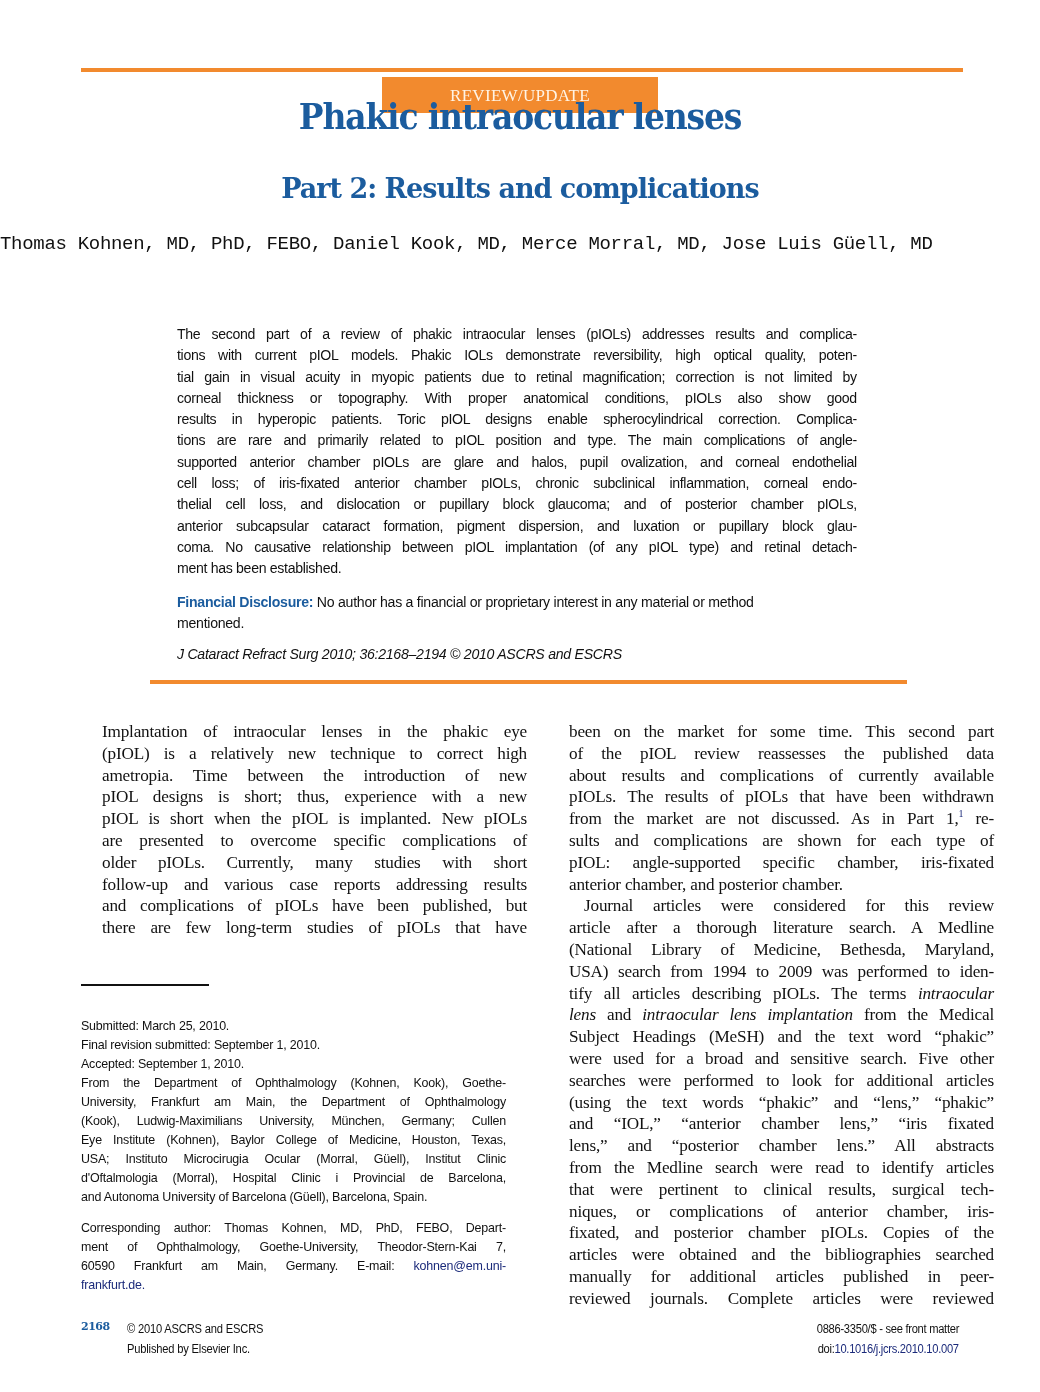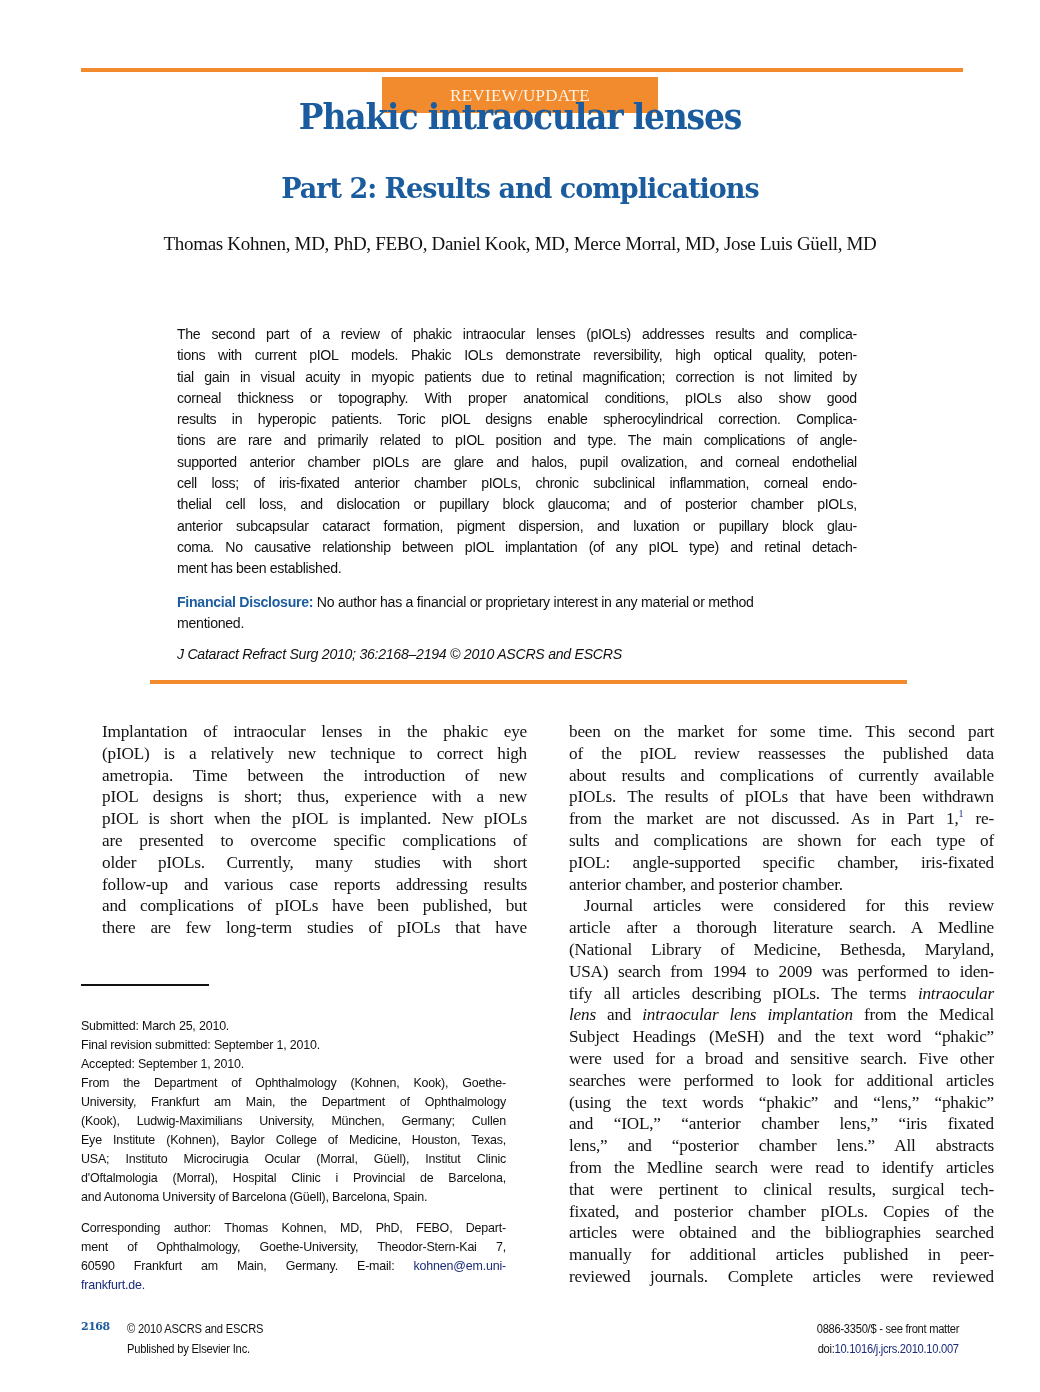--- a/index.html
+++ b/index.html
@@ -19,22 +19,22 @@
     position: absolute; left: 0; width: 1040px; top: 97px; text-align: center;
     font-family: "DejaVu Serif", "Liberation Serif", serif; font-weight: bold;
     color: #1b5c9e; font-size: 33px; letter-spacing: -1.2px; transform: scaleY(1.08);
   }
   .subtitle {
     position: absolute; left: 0; width: 1040px; top: 172px; text-align: center;
     font-family: "DejaVu Serif", "Liberation Serif", serif; font-weight: bold;
     color: #1b5c9e; font-size: 27px; letter-spacing: -1px; transform: scaleY(1.06);
   }
   .authors {
-    position: absolute; left: 0; width: 1040px; top: 233px; text-align: center;
-    font-family: Liberation Serif, serif; font-size: 19px; letter-spacing: -0.3px;
+    position: absolute; left: 0; width: 1040px; top: 233px; 
+    font-family: Liberation Mono, monospace; font-size: 19px; letter-spacing: -0.3px;
   }
 
   
   .abstract { position: absolute; left: 177px; top: 323px; width: 680px; }
   .abstract .ln {
     font-family: "Liberation Sans", "DejaVu Sans", sans-serif; font-size: 15.2px;
     height: 21.3px; line-height: 21.3px; white-space: nowrap;
     text-align: justify; text-align-last: justify; letter-spacing: -0.35px;
     transform: scaleX(0.93); transform-origin: left center; width: 731px;
   }
@@ -163,20 +163,21 @@
   <div class="ln"><span>tify all articles describing pIOLs. The terms </span><i>intraocular</i></div>
   <div class="ln"><i>lens</i><span> and </span><i>intraocular lens implantation</i><span> from the Medical</span></div>
   <div class="ln">Subject Headings (MeSH) and the text word “phakic”</div>
   <div class="ln">were used for a broad and sensitive search. Five other</div>
   <div class="ln">searches were performed to look for additional articles</div>
   <div class="ln">(using the text words “phakic” and “lens,” “phakic”</div>
   <div class="ln">and “IOL,” “anterior chamber lens,” “iris fixated</div>
   <div class="ln">lens,” and “posterior chamber lens.” All abstracts</div>
   <div class="ln">from the Medline search were read to identify articles</div>
   <div class="ln">that were pertinent to clinical results, surgical tech-</div>
+  <div class="ln">niques, or complications of anterior chamber, iris-</div>
   <div class="ln">fixated, and posterior chamber pIOLs. Copies of the</div>
   <div class="ln">articles were obtained and the bibliographies searched</div>
   <div class="ln">manually for additional articles published in peer-</div>
   <div class="ln">reviewed journals. Complete articles were reviewed</div>
 </div>
 
 <div class="pageno">2168</div>
 <div class="foot-copy">© 2010 ASCRS and ESCRS</div>
 <div class="foot-pub">Published by Elsevier Inc.</div>
 <div class="foot-issn">0886-3350/$ - see front matter</div>

